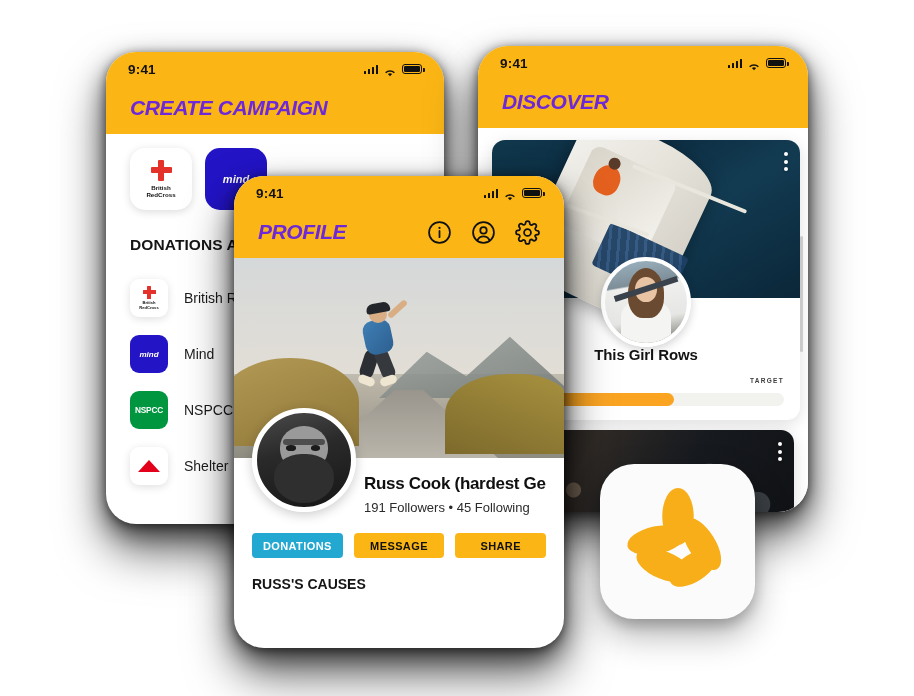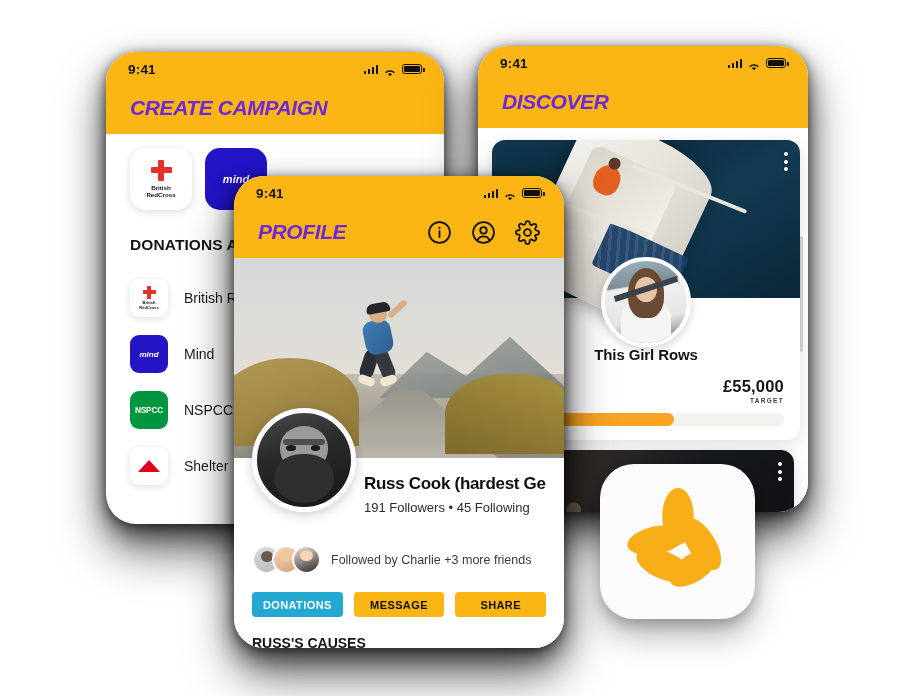--- a/index.html
+++ b/index.html
@@ -361,21 +361,20 @@
         </div>
         <div class="card-body">
           <div class="avatar-big">
             <div class="av-body"></div>
               <div class="av-hair"></div>
               <div class="av-face"></div>
               <div class="av-oar"></div>
           </div>
           <div class="card-name">This Girl Rows</div>
           <div class="goal-wrap">
-            <div class="goal-amt">£55,000</div>
             <div class="goal-lbl">TARGET</div>
           </div>
           <div class="track">
             <div class="fill" id="disc-fill" style="width: 60%;"></div>
           </div>
         </div>
       </div>
 
       <div class="card2">
         <div class="crowd"></div>
@@ -464,28 +463,20 @@
         <div class="pa-brow"></div>
           <div class="pa-eyeL"></div>
           <div class="pa-eyeR"></div>
       </div>
 
       <div class="pro-head">
         <div class="pro-name">Russ Cook (hardest Gee..</div>
         <div class="pro-stats">191 Followers  •  45 Following</div>
       </div>
 
-      <div class="followed">
-        <div class="facepile">
-          <div class="fp fp1"></div>
-          <div class="fp fp2"></div>
-          <div class="fp fp3"></div>
-        </div>
-        <span class="followed-txt">Followed by Charlie +3 more friends</span>
-      </div>
 
       <div class="btnrow">
         <button class="btn btn-following">DONATIONS</button>
         <button class="btn btn-yellow">MESSAGE</button>
         <button class="btn btn-yellow">SHARE</button>
       </div>
 
       <div class="causes-title">RUSS'S CAUSES</div>
 
     </div>

